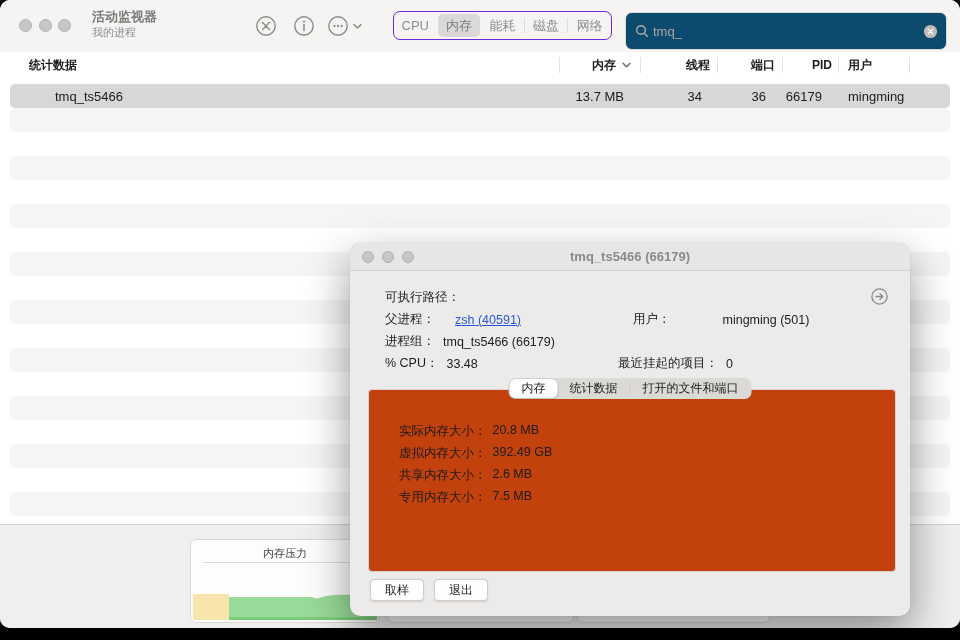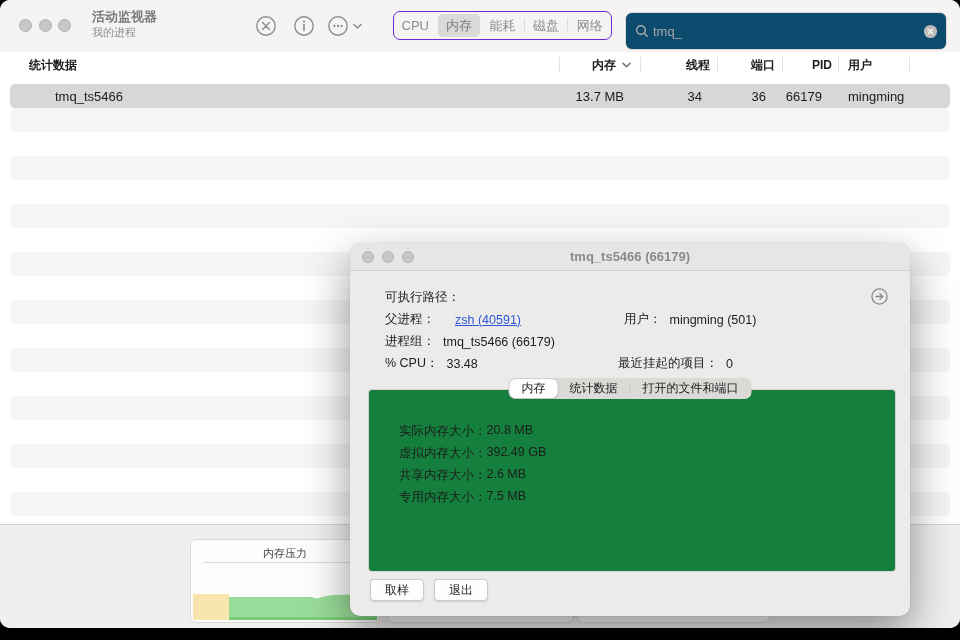--- a/index.html
+++ b/index.html
@@ -53,24 +53,24 @@
   .p-title{position:absolute;left:0;right:0;top:6px;text-align:center;font-size:13px;font-weight:bold;color:#8b8a89;}
   .p-row{position:absolute;display:flex;align-items:center;}
   .p-label{color:#1d1d1d;}
   .p-val{margin-left:8px;}
   .p-link{color:#2957d8;text-decoration:underline;cursor:pointer;}
   .tabbar{position:absolute;top:135px;left:50%;transform:translateX(-50%);height:21px;
           background:#dcdad7;border-radius:7px;display:flex;align-items:stretch;padding:1px;box-sizing:border-box;}
   .tab{display:flex;align-items:center;font-size:12px;color:#1c1c1c;padding:0 12px;border-radius:6px;}
   .tab.sel{background:#fff;box-shadow:0 0 0 0.5px #c8c5c3,0 1px 2px rgba(0,0,0,.15);}
   .tab-sep{width:1px;background:#cbc8c6;margin:4px 0;}
-  .inset{position:absolute;left:18px;top:146px;width:528px;height:183px;background:#15803d;
+  .inset{position:absolute;left:18px;top:146px;width:528px;height:183px;background:#c2410c;
          border:1px solid #d6d3d1;border-radius:4px;box-sizing:border-box;}
   .stat-row{position:absolute;left:30px;display:flex;font-size:12.5px;color:#1c1c1c;}
-  .stat-row .v{margin-left:0;}
+  .stat-row .v{margin-left:6px;}
   .p-btn{position:absolute;top:336px;width:54px;height:22px;background:#fefefe;border:1px solid #cfccca;
          border-radius:4px;font-size:12px;color:#1c1c1c;display:flex;align-items:center;justify-content:center;
          box-shadow:0 .5px 1.5px rgba(0,0,0,.12);cursor:default;box-sizing:border-box;}
 </style>
 </head>
 <body>
 
 <div class="screen">
 
   <div class="main-window">
@@ -204,21 +204,21 @@
       <svg width="17" height="17" viewBox="0 0 17 17">
           <circle cx="8.5" cy="8.5" r="7.6" fill="none" stroke="#8a8886" stroke-width="1.3"></circle>
           <path d="M5 8.5 L11.6 8.5 M8.9 5.6 L11.8 8.5 L8.9 11.4" fill="none" stroke="#8a8886" stroke-width="1.3" stroke-linecap="round" stroke-linejoin="round"></path>
         </svg>
     </div>
 
     <div class="p-row" style="left:35px;top:68px;gap:12px;">
       <span class="p-label">父进程：</span>
       <span class="p-val p-link">zsh (40591)</span>
     </div>
-    <div class="p-row" style="left:274px;top:68px;">
+    <div class="p-row" style="left:283px;top:68px;gap:44px;">
       <span class="p-label">用户：</span>
       <span class="p-val">mingming (501)</span>
     </div>
 
     <div class="p-row" style="left:35px;top:90px;">
       <span class="p-label">进程组：</span>
       <span class="p-val">tmq_ts5466 (66179)</span>
     </div>
 
     <div class="p-row" style="left:35px;top:112px;">

